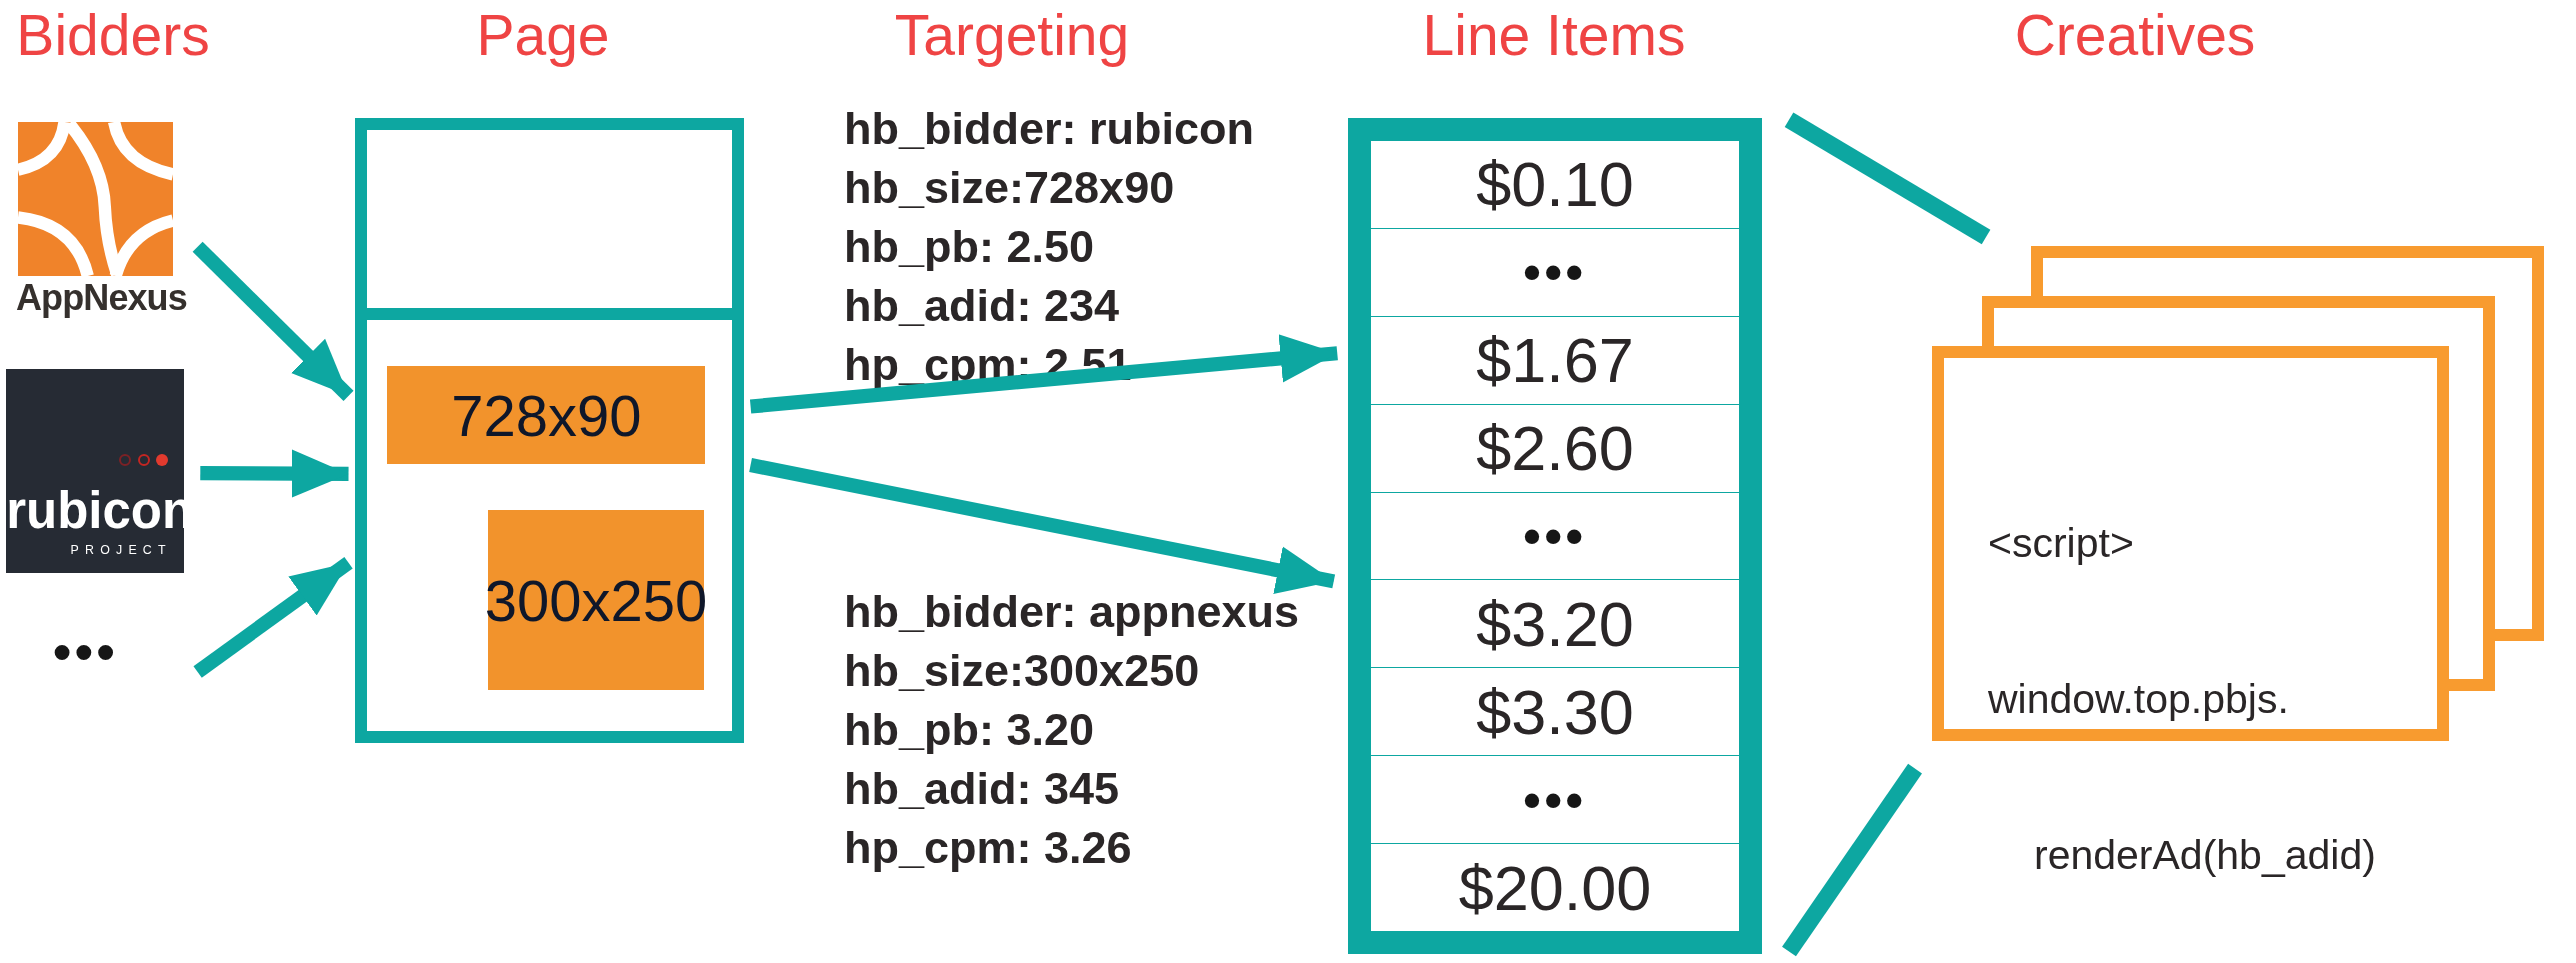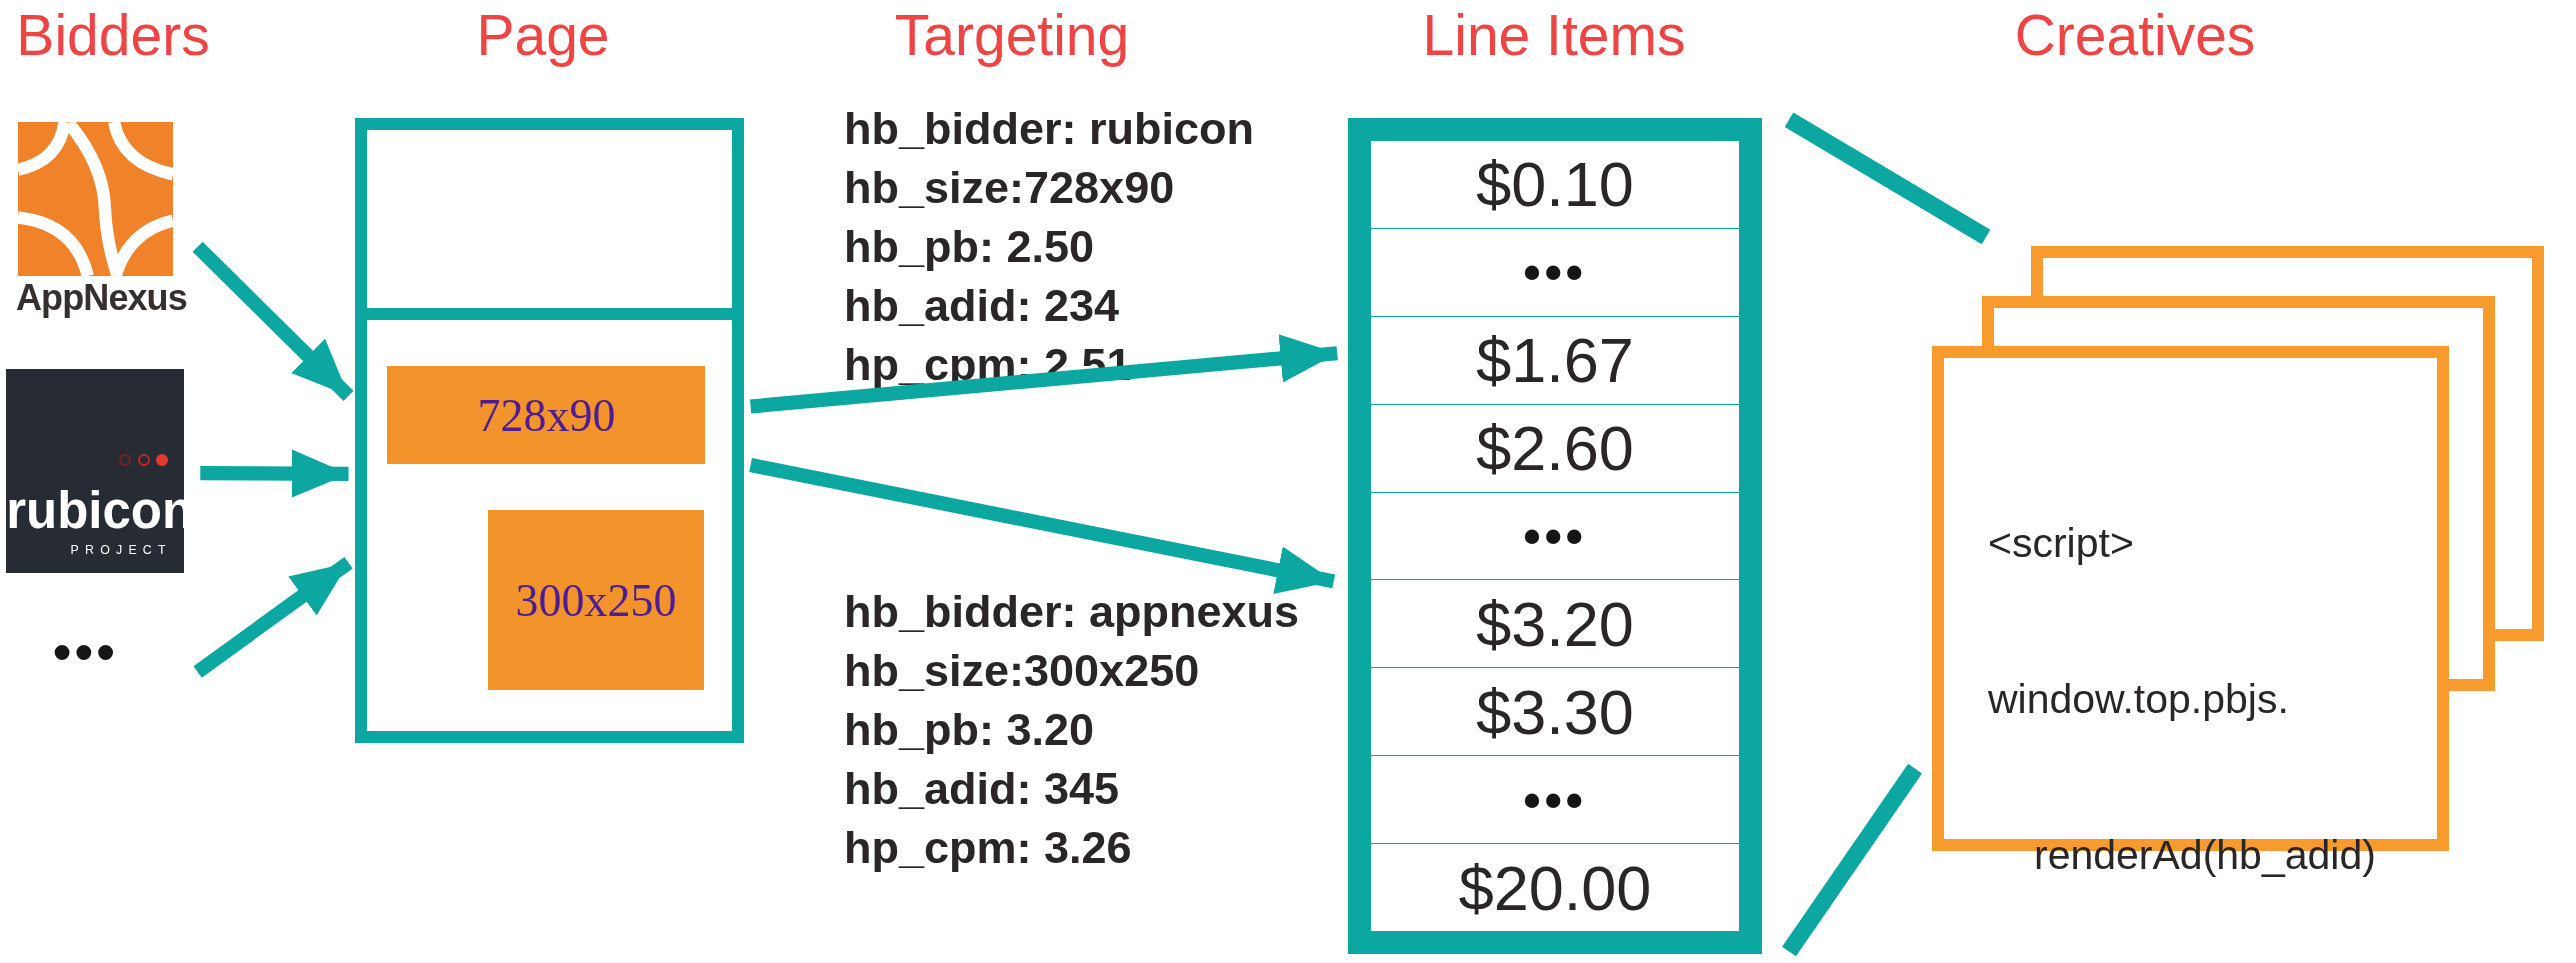--- a/index.html
+++ b/index.html
@@ -24,42 +24,42 @@
   .rubicon-sub{position:absolute;right:12.4px;top:174px;color:#ffffff;font-size:12.4px;
       letter-spacing:6.2px;font-weight:400;margin-left:28px;}
   .bidders-more{position:absolute;left:53px;top:622px;font-size:52px;font-weight:700;
       color:#161616;letter-spacing:3.6px;}
 
   
   .page-box{position:absolute;left:355px;top:118px;width:389px;height:625px;
       border:12.4px solid #0da7a1;background:#ffffff;box-sizing:border-box;}
   .page-divider{position:absolute;left:-0.9px;right:-0.9px;top:178px;height:12.4px;background:#0da7a1;}
   .ad-slot{position:absolute;display:flex;align-items:center;justify-content:center;
-      color:#4c1d95;font-size:46px;font-weight:400;font-family:Liberation Serif, serif;}
+      color:#0f172a;font-size:58px;font-weight:400;}
   .slot-728{left:20.4px;top:236px;width:318px;height:98px;background:#f2932c;}
   .slot-300{left:121px;top:380px;width:216px;height:180px;background:#f2932c;}
 
   
   .targeting-block{position:absolute;left:844px;font-size:45px;font-weight:700;color:#2a2627;
       line-height:59px;white-space:nowrap;}
   .tb-1{top:99px;}
   .tb-2{top:582px;}
 
   
   .li-table{position:absolute;left:1348px;top:118px;width:414px;height:836px;background:#0da7a1;
       box-sizing:border-box;padding:23px;display:flex;flex-direction:column;gap:1px;}
   .li-row{background:#ffffff;flex:1;display:flex;align-items:center;justify-content:center;
       font-size:63px;color:#2a2627;}
   .li-row.dots{font-size:50px;font-weight:700;letter-spacing:3.6px;color:#161616;}
 
   
   .creative{position:absolute;border:12.4px solid #f89b2f;background:#ffffff;box-sizing:border-box;}
   .creative.back{left:2031px;top:246px;width:513px;height:395px;}
   .creative.middle{left:1982px;top:296px;width:513px;height:395px;}
-  .creative.front{left:1932px;top:346px;width:517px;height:505px;}
+  .creative.front{left:1932px;top:346px;width:517px;height:395px;}
   .script-text{position:absolute;left:44px;top:55px;font-size:41px;line-height:52px;
       color:#2a2627;font-weight:400;letter-spacing:0px;white-space:pre;}
   .script-line.indent{padding-left:46px;}
 
   svg.overlay{position:absolute;left:0;top:0;pointer-events:none;}
 </style>
 </head>
 <body>
 
 <div id="canvas">

